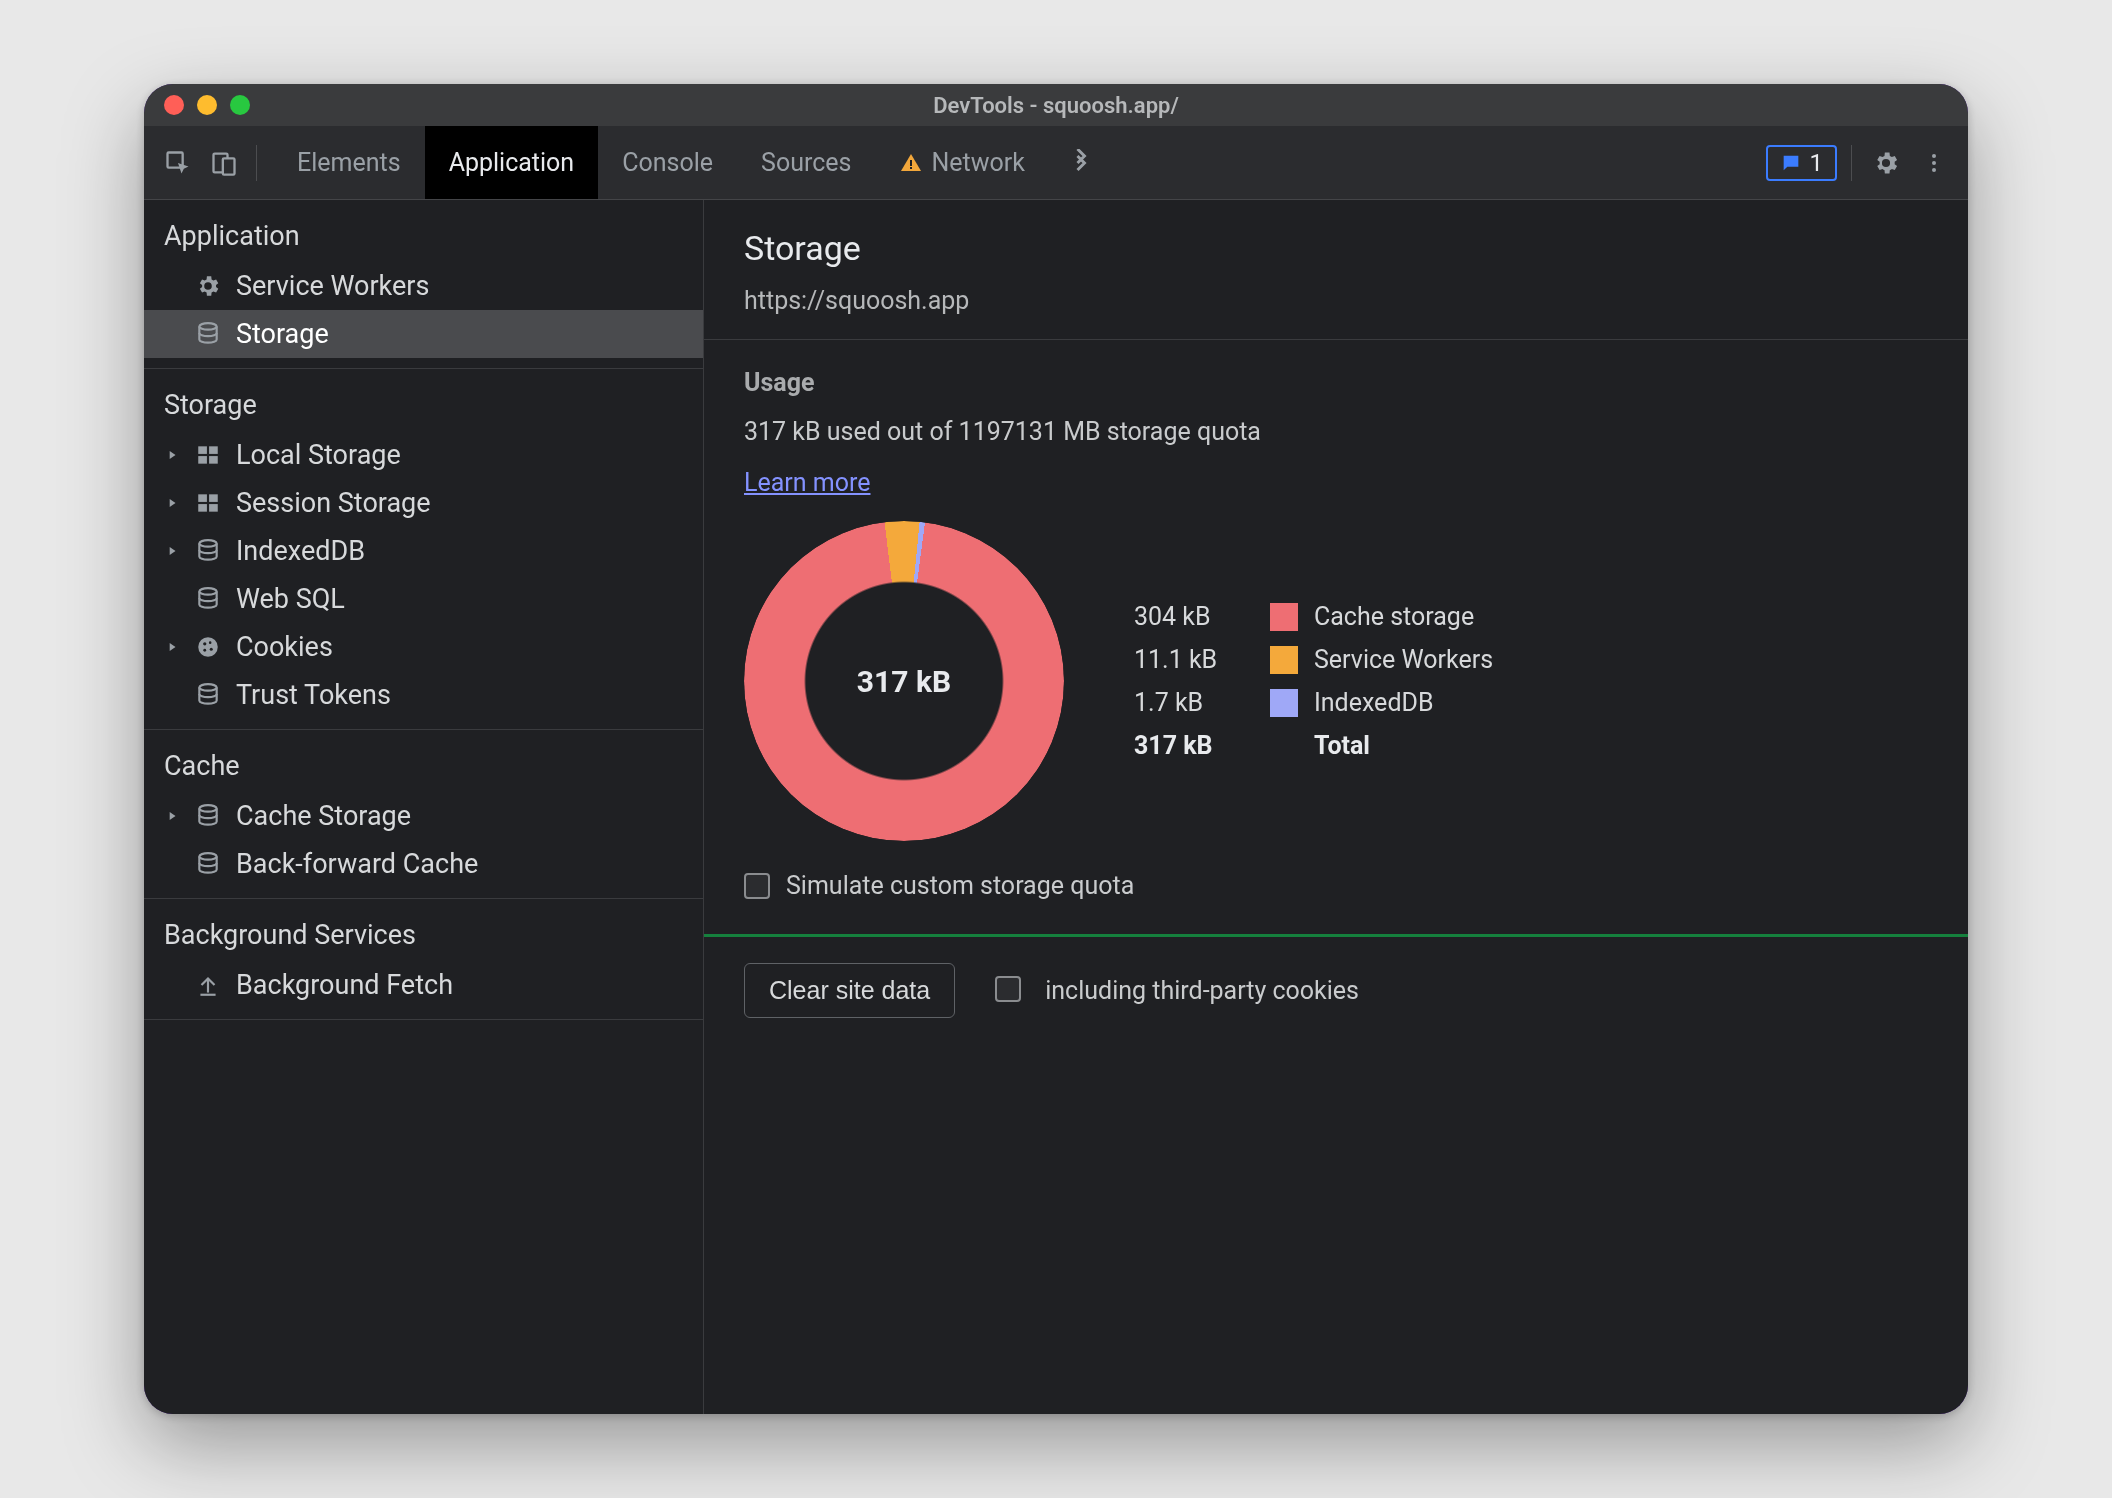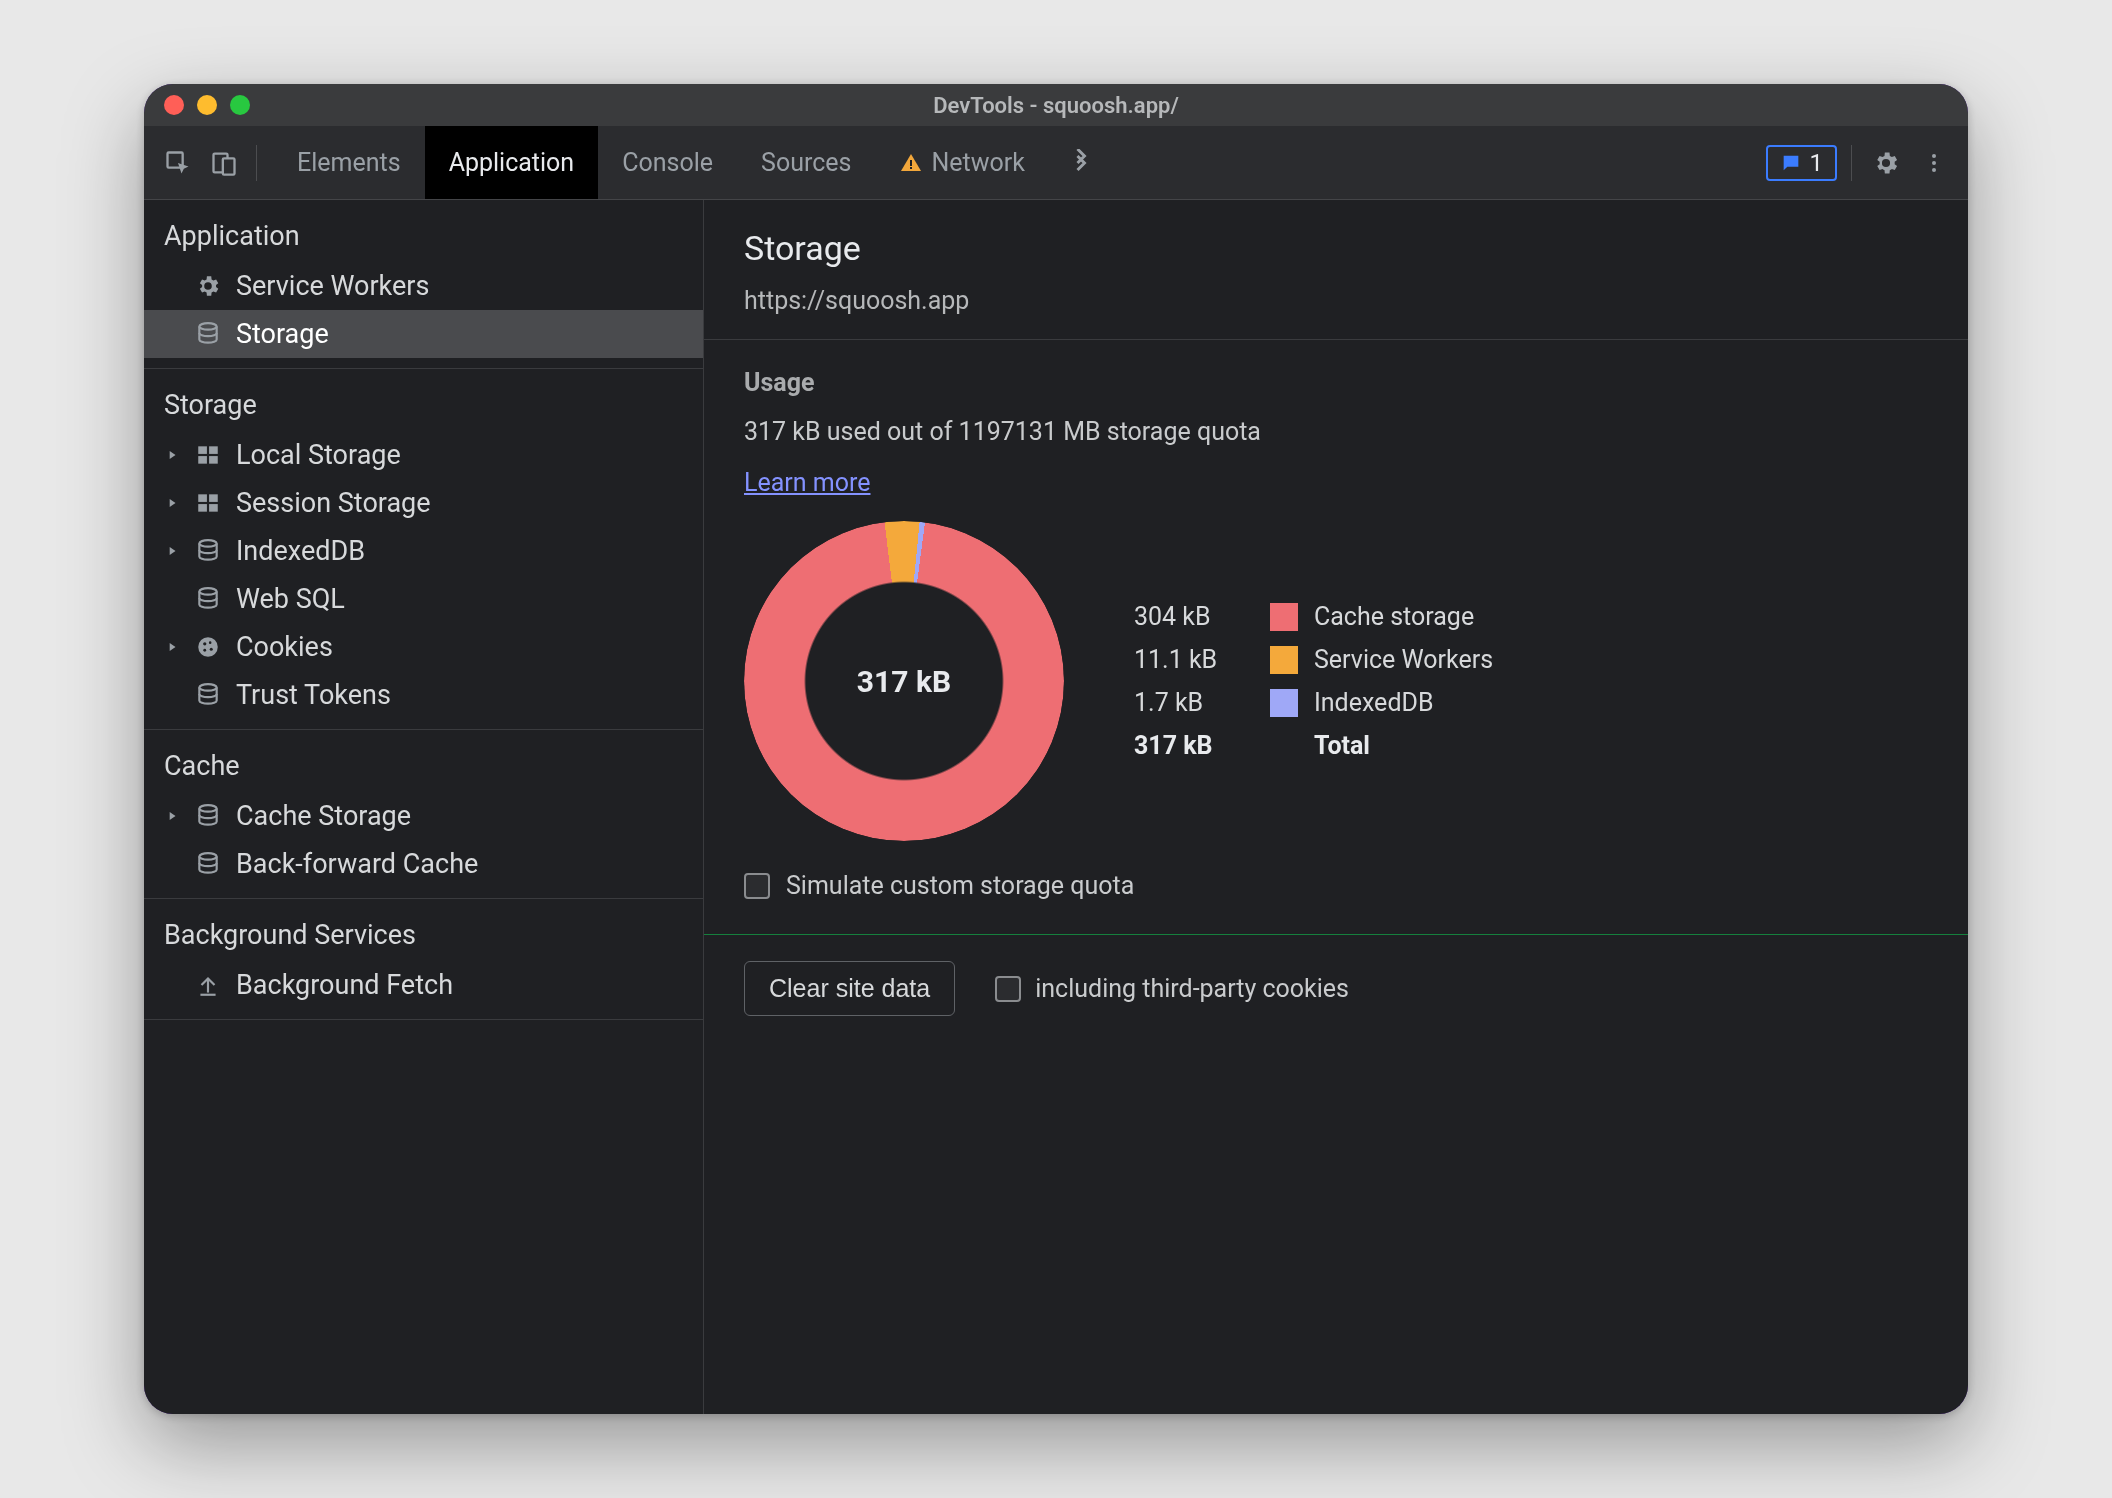--- a/index.html
+++ b/index.html
@@ -166,21 +166,21 @@
     font-weight: 400;
     color: #e8eaed;
     margin-bottom: 18px;
   }
   .panel-header .origin {
     font-size: 25px;
     color: #b6b8ba;
   }
   .usage-block {
     padding: 28px 52px 34px 40px;
-    border-bottom: 1px solid #15803d;
+    border-bottom: 3px solid #15803d;
   }
   .usage-block h2 {
     font-size: 25px; font-weight: 700; color: #a9abad; margin-bottom: 20px;
   }
   .usage-line {
     font-size: 25px; color: #c9cbcd; margin-bottom: 22px; margin-top: 20px;
   }
   .learn-link {
     color: #8492ff; text-decoration: underline; font-size: 25px; cursor: pointer;
     display: inline-block; margin-bottom: 24px;
@@ -225,21 +225,21 @@
     cursor: pointer;
   }
   .check {
     width: 26px; height: 26px;
     border: 2px solid #8a8c8f;
     border-radius: 4px;
     background: #2b2c2f;
     display: inline-block;
     flex-shrink: 0;
   }
-  .chklabel { display: flex; align-items: center; gap: 14px; font-size: 25px; color: #c9cbcd; }
+  .chklabel { display: flex; gap: 24px; font-size: 25px; color: #c9cbcd; }
 </style>
 </head>
 <body>
 
 <div class="window">
 
   <div class="titlebar">
     <div class="traffic">
       <div class="dot red"></div>
       <div class="dot yellow"></div>

